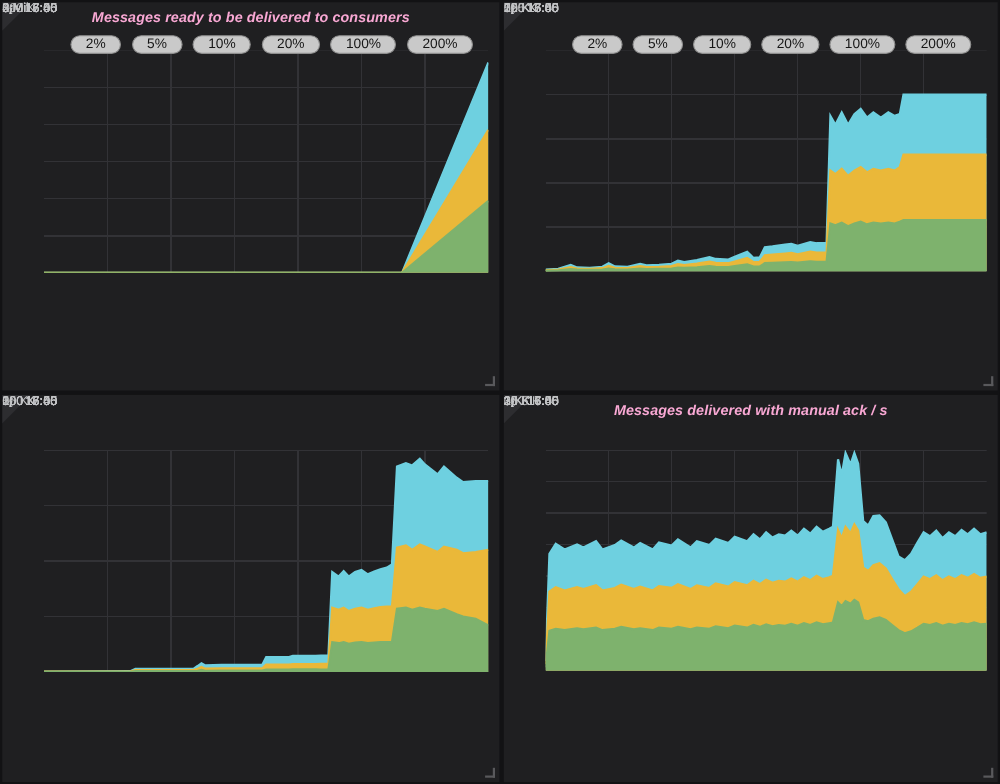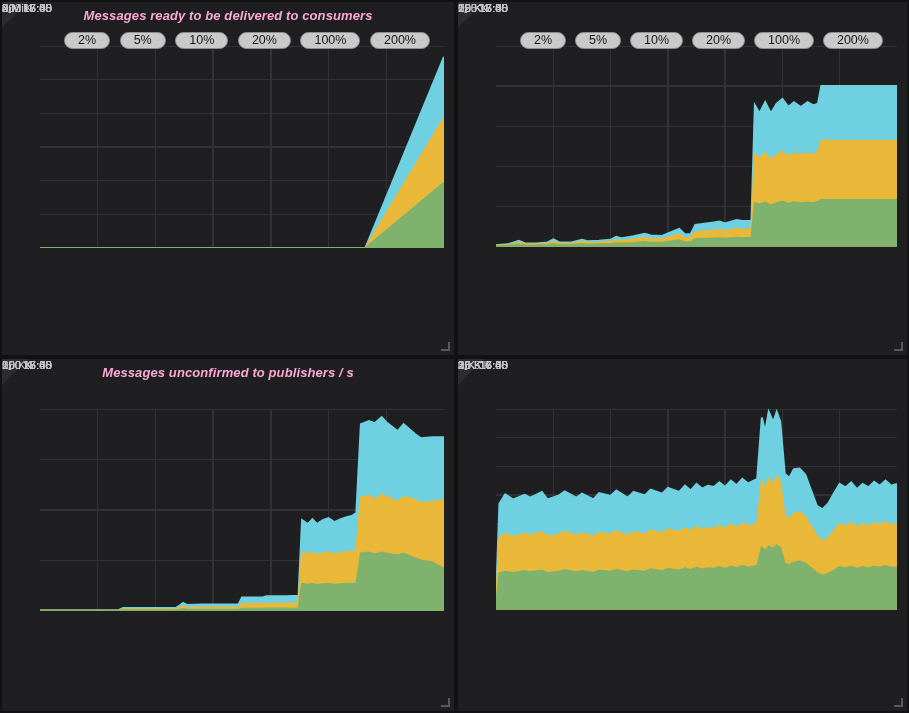--- a/index.html
+++ b/index.html
@@ -123,21 +123,20 @@
       <div class="tick-label x-lab" style="width: 50px;">16:45</div>
       <div class="tick-label x-lab" style="width: 50px;">16:50</div>
       <div class="tick-label x-lab" style="width: 50px;">16:55</div>
       <div class="tick-label x-lab" style="width: 50px;">17:00</div>
       <div class="tick-label x-lab" style="width: 50px;">17:05</div>
     </div>
 
   <div class="panel row-bottom">
     <div class="info-corner"></div>
     <span class="info-glyph">i</span>
-    <div class="panel-title">Messages unconfirmed to publishers / s</div>
     <svg class="plot" viewBox="0 0 300 150" preserveAspectRatio="none">
         <line x1="0" y1="150" x2="300" y2="150" stroke="#323236" stroke-width="1" shape-rendering="crispEdges"></line>
         <line x1="0" y1="112.5" x2="300" y2="112.5" stroke="#323236" stroke-width="1" shape-rendering="crispEdges"></line>
         <line x1="0" y1="75" x2="300" y2="75" stroke="#323236" stroke-width="1" shape-rendering="crispEdges"></line>
         <line x1="0" y1="37.5" x2="300" y2="37.5" stroke="#323236" stroke-width="1" shape-rendering="crispEdges"></line>
         <line x1="0" y1="0" x2="300" y2="0" stroke="#323236" stroke-width="1" shape-rendering="crispEdges"></line>
         <line x1="42.857142857142854" y1="0" x2="42.857142857142854" y2="150" stroke="#323236" stroke-width="1" shape-rendering="crispEdges"></line>
         <line x1="85.71428571428571" y1="0" x2="85.71428571428571" y2="150" stroke="#323236" stroke-width="1" shape-rendering="crispEdges"></line>
         <line x1="128.57142857142856" y1="0" x2="128.57142857142856" y2="150" stroke="#323236" stroke-width="1" shape-rendering="crispEdges"></line>
         <line x1="171.42857142857142" y1="0" x2="171.42857142857142" y2="150" stroke="#323236" stroke-width="1" shape-rendering="crispEdges"></line>
@@ -160,20 +159,21 @@
       <div class="tick-label x-lab" style="width: 50px;">16:45</div>
       <div class="tick-label x-lab" style="width: 50px;">16:50</div>
       <div class="tick-label x-lab" style="width: 50px;">16:55</div>
       <div class="tick-label x-lab" style="width: 50px;">17:00</div>
       <div class="tick-label x-lab" style="width: 50px;">17:05</div>
     </div>
 
   <div class="panel row-bottom">
     <div class="info-corner"></div>
     <span class="info-glyph">i</span>
+    <div class="panel-title">Messages delivered with manual ack / s</div>
     <svg class="plot" viewBox="0 0 300 150" preserveAspectRatio="none">
         <line x1="0" y1="150" x2="300" y2="150" stroke="#323236" stroke-width="1" shape-rendering="crispEdges"></line>
         <line x1="0" y1="128.57142857142858" x2="300" y2="128.57142857142858" stroke="#323236" stroke-width="1" shape-rendering="crispEdges"></line>
         <line x1="0" y1="107.14285714285714" x2="300" y2="107.14285714285714" stroke="#323236" stroke-width="1" shape-rendering="crispEdges"></line>
         <line x1="0" y1="85.71428571428572" x2="300" y2="85.71428571428572" stroke="#323236" stroke-width="1" shape-rendering="crispEdges"></line>
         <line x1="0" y1="64.28571428571429" x2="300" y2="64.28571428571429" stroke="#323236" stroke-width="1" shape-rendering="crispEdges"></line>
         <line x1="0" y1="42.85714285714286" x2="300" y2="42.85714285714286" stroke="#323236" stroke-width="1" shape-rendering="crispEdges"></line>
         <line x1="0" y1="21.428571428571445" x2="300" y2="21.428571428571445" stroke="#323236" stroke-width="1" shape-rendering="crispEdges"></line>
         <line x1="0" y1="0" x2="300" y2="0" stroke="#323236" stroke-width="1" shape-rendering="crispEdges"></line>
         <line x1="42.857142857142854" y1="0" x2="42.857142857142854" y2="150" stroke="#323236" stroke-width="1" shape-rendering="crispEdges"></line>

